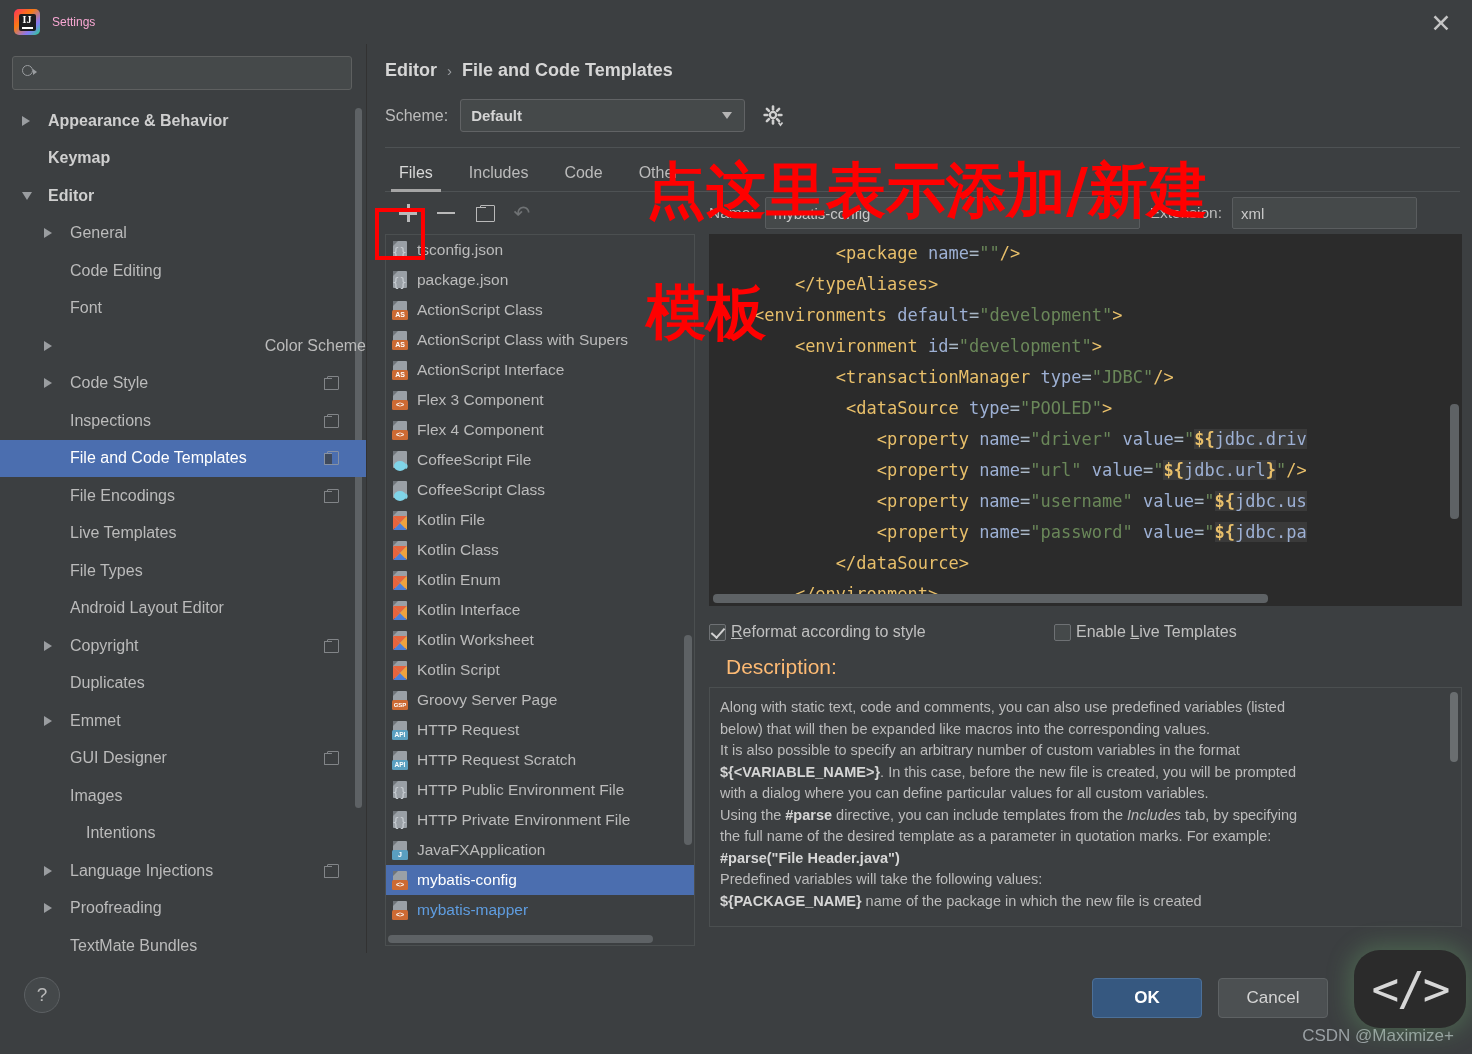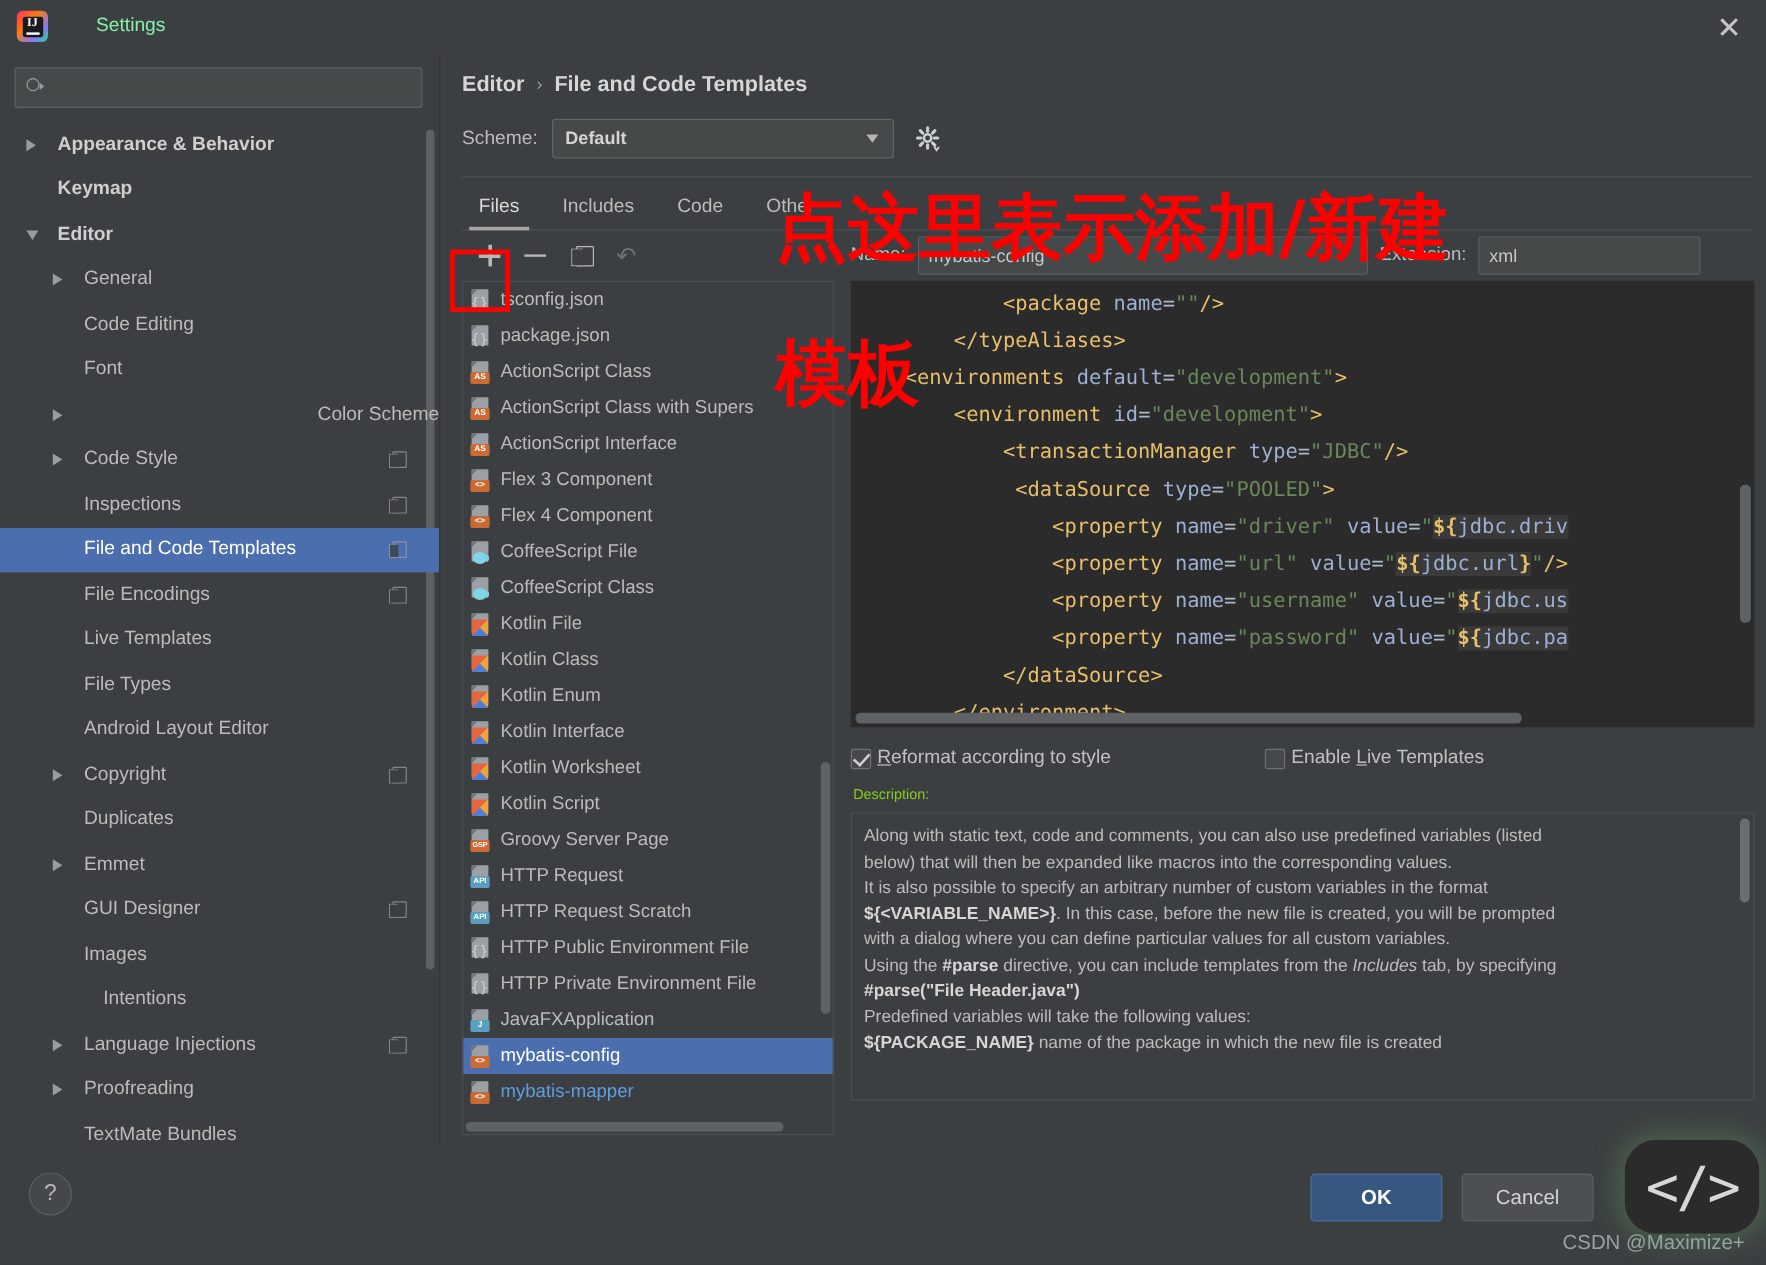--- a/index.html
+++ b/index.html
@@ -29,21 +29,21 @@
   .ij-logo .inner{
     width:17px;height:17px;background:#1b1b1f;border-radius:2px;
     display:flex;align-items:flex-start;justify-content:center;
     font-size:10px;color:#fff;font-weight:bold;line-height:11px;
     font-family:"Liberation Serif", serif;
     position:relative;
   }
   .ij-logo .inner:after{
     content:"";position:absolute;bottom:2px;left:3px;width:11px;height:2px;background:#fff;
   }
-  .win-title { font-size:16px; color:#86efac;margin-left:28px; }
+  .win-title { font-size:12px; color:#f9a8d4; }
   .close-btn {
     position:absolute; right:16px; top:8px; width:30px; height:30px;
     display:flex;align-items:center;justify-content:center;
     font-size:25px; color:#c5c5c5; line-height:1; cursor:pointer;
     font-family:"DejaVu Sans", sans-serif; font-weight:300;
   }
 
   
   .dialog-body { display:flex; height:953px; }
 
@@ -232,21 +232,21 @@
   .chk{ display:flex; align-items:flex-end; gap:5px; font-size:16px; color:#c0c0c0; cursor:pointer;}
   .chk .box{
     width:17px;height:17px;border:1.5px solid #6e7174;background:#45494a;border-radius:2px;
     position:relative; flex:none;
   }
   .chk .box.checked:after{
     content:"";position:absolute;left:4px;top:0px;width:6px;height:11px;
     border:solid #d2d2d2;border-width:0 2px 2px 0;transform:rotate(42deg);
   }
   .mn{ text-decoration:underline;}
-  .desc-label{ font-size:12px; color:#84cc16; margin:2px 0 8px 2px;}
+  .desc-label{ font-size:21px; color:#fdba74; margin:2px 0 8px 17px;}
   .desc-box{
     background:#3c3f41; border:1px solid #4b4f50; height:240px; overflow:hidden;
     position:relative; padding:9px 12px 0 10px;
     font-size:14.5px; line-height:21.5px; color:#bcbcbc;
   }
   .desc-box b{ color:#d6d6d6;}
   .desc-box i{ font-style:italic;}
   .desc-scroll{
     position:absolute; right:3px; top:4px; width:8px; height:70px; background:#6a6e70; border-radius:4px;
   }
@@ -765,20 +765,21 @@
 
         <div class="desc-label">Description:</div>
         <div class="desc-box" id="descbox">
           <div class="desc-scroll"></div>
         <div>Along with static text, code and comments, you can also use predefined variables (listed</div>
             <div>below) that will then be expanded like macros into the corresponding values.</div>
             <div>It is also possible to specify an arbitrary number of custom variables in the format</div>
             <div><b>${&lt;VARIABLE_NAME&gt;}</b>. In this case, before the new file is created, you will be prompted</div>
             <div>with a dialog where you can define particular values for all custom variables.</div>
             <div>Using the <b>#parse</b> directive, you can include templates from the <i>Includes</i> tab, by specifying</div>
+            <div>the full name of the desired template as a parameter in quotation marks. For example:</div>
             <div><b>#parse("File Header.java")</b></div>
             <div></div>
             <div>Predefined variables will take the following values:</div>
             <div><b>${PACKAGE_NAME}</b>                 name of the package in which the new file is created</div>
           </div>
       </div>
     </div>
   </div>
 </div>
 

